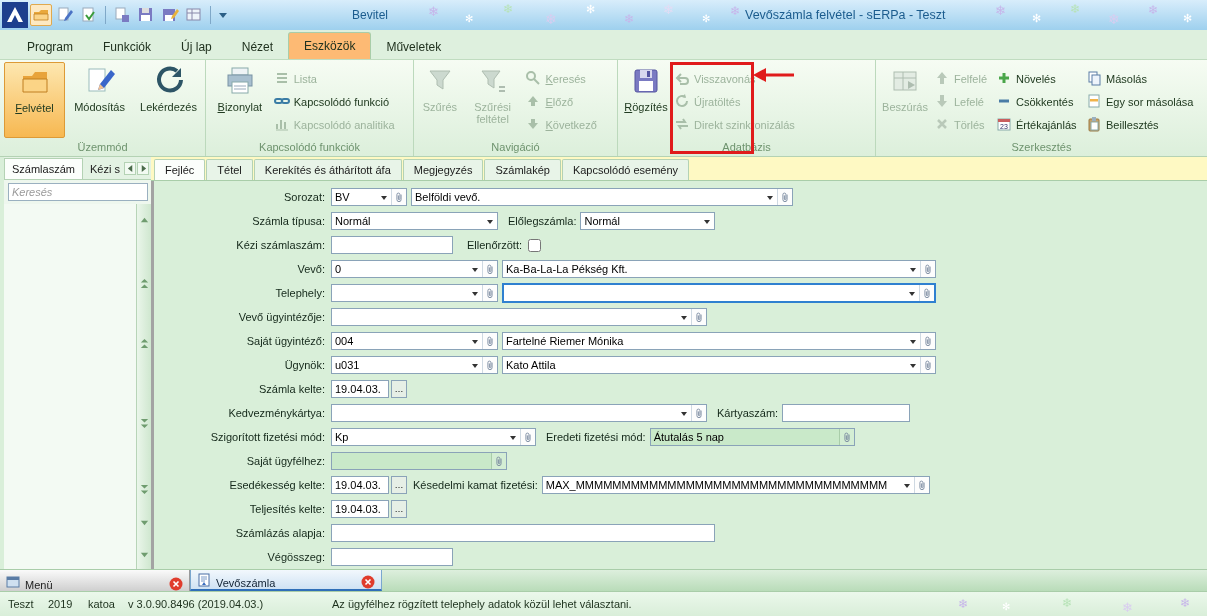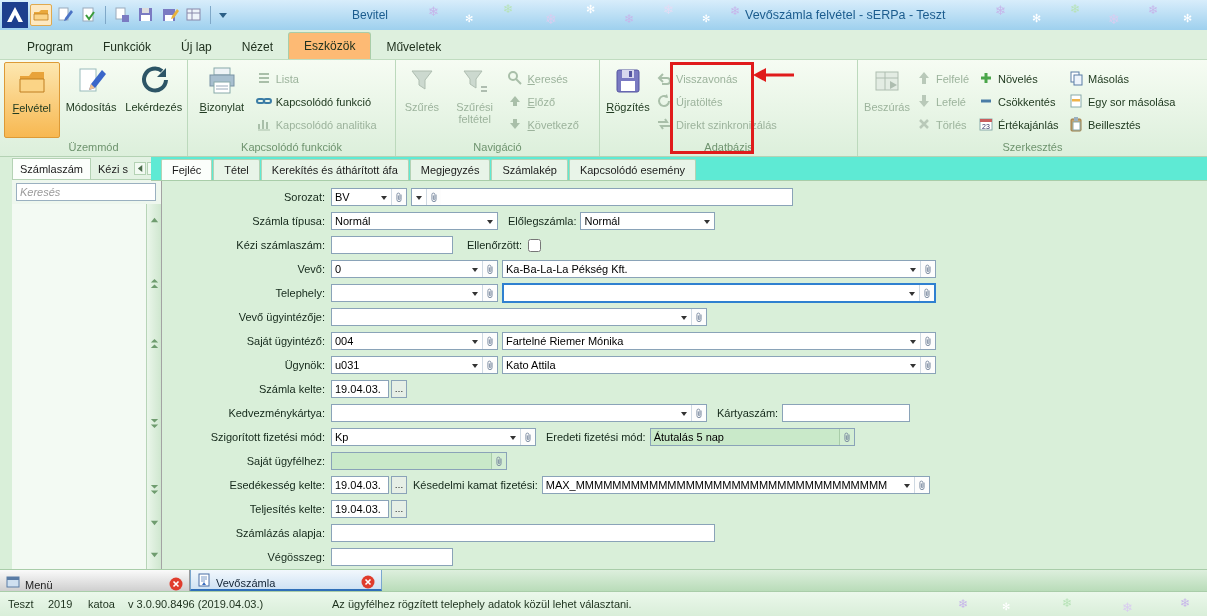--- a/index.html
+++ b/index.html
@@ -43,36 +43,36 @@
   .smallitem.disabled .slabel{color:#9cb39c}
   .i32{width:32px;height:32px}
   .i16{width:16px;height:16px;flex:0 0 16px}
   .accel::first-letter{text-decoration:underline}
 
   
   .red-box{position:absolute;left:670px;top:62px;width:84px;height:92px;border:3px solid #e01b1b;pointer-events:none}
   .red-arrow{position:absolute;left:752px;top:67px;pointer-events:none}
 
   
-  .leftpanel{position:absolute;left:12px;top:157px;width:150px;height:412px;background:#eef7ee;border-right:1px solid #a3a3a3;display:flex;flex-direction:column}
+  .leftpanel{position:absolute;left:4px;top:157px;width:150px;height:412px;background:#eef7ee;border-right:3px solid #a3a3a3;display:flex;flex-direction:column}
   .lp-tabs{height:23px;display:flex;align-items:flex-end;background:#e3f2e3;border-bottom:1px solid #b4d2b4}
   .lp-tab{padding:4px 7px 4px;font-size:11px;white-space:nowrap;overflow:hidden}
   .lp-tab.active{background:#fbfefb;border:1px solid #b4d2b4;border-bottom:none}
   .lp-tab.trunc{max-width:38px}
   .lp-arrows{display:flex;gap:1px;margin-left:auto;padding:0 2px 4px 0}
   .lp-arrow{width:12px;height:13px;display:flex;align-items:center;justify-content:center;background:#f2faf2;border:1px solid #b4d2b4}
   .lp-search{margin:3px 4px;width:140px;height:18px;border:1px solid #9ab0c0;font-family:"Liberation Sans",sans-serif;font-size:11px;padding:0 3px}
   .lp-search::placeholder{font-style:italic;color:#9a9a9a}
   .lp-body{flex:1;position:relative;background:#f3faf3}
   .lp-scroll{position:absolute;right:0;top:0;bottom:0;width:15px;background:linear-gradient(to right,#eaf6ea,#cfe7cf);border-left:1px solid #b7d4b7}
   .sg{position:absolute;left:1px;width:13px;height:14px;display:flex;align-items:center;justify-content:center}
 
   
   .main{position:absolute;left:151px;top:157px;width:1056px;height:412px}
-  .ftabs{height:24px;display:flex;align-items:flex-end;border-bottom:1px solid #a9cda9;padding-left:10px;background:#5eead4}
+  .ftabs{height:24px;display:flex;align-items:flex-end;border-bottom:1px solid #a9cda9;padding-left:3px;background:#fef9c3}
   .ftab{padding:4px 10px 4px;background:#e8f4e8;border:1px solid #b4d2b4;border-bottom:none;margin-right:1px;border-radius:2px 2px 0 0;font-size:11px;white-space:nowrap}
   .ftab.active{background:#fbfefb}
   .formarea{padding-top:4px}
   .frow{display:flex;align-items:center;height:24px}
   .flabel{width:180px;text-align:right;padding-right:6px;color:#14281a;white-space:nowrap}
   .inlabel{margin-left:6px;margin-right:4px;color:#14281a;white-space:nowrap}
   .field{display:flex;align-items:center;height:18px;background:#fff;border:1px solid #8aa3b8;margin-right:4px}
   .field .ftxt{flex:1;padding:0 3px;font-size:11px;white-space:nowrap;overflow:hidden;color:#000}
   .field .dd{width:14px;height:100%;display:flex;align-items:center;justify-content:center}
   .field .dd::before{content:"";border:3.5px solid transparent;border-top:4.5px solid #333;margin-top:4px}
@@ -183,21 +183,21 @@
     <div class="mtab">Program</div>
     <div class="mtab">Funkciók</div>
     <div class="mtab">Új lap</div>
     <div class="mtab">Nézet</div>
     <div class="mtab active">Eszközök</div>
     <div class="mtab">Műveletek</div>
   </div>
 
   <div class="ribbon">
 
-    <div class="rgroup" style="width:188px">
+    <div class="rgroup" style="width:206px">
       <div class="rcontent">
         <div class="bigbtn orange" style="width:62px">
           <span><svg class="i32" viewBox="0 0 32 32">
                 <path d="M4 10h9l3-4h12v20H4z" fill="#e8a33b"></path>
                 <path d="M4 13h24v13H4z" fill="#fbd486" stroke="#c07f20"></path>
               </svg></span>
           <span class="blabel accel">Felvétel</span>
         </div>
         <div class="bigbtn" style="width:66px">
           <span><svg class="i32" viewBox="0 0 32 32">
@@ -497,20 +497,21 @@
         <div class="field" style="width:76px">
           <span class="ftxt">BV</span>
           <span class="dd"></span>
           <span class="clip">
               <svg width="10" height="13" viewBox="0 0 12 14">
                 <path d="M8.5 3.5v6a2.5 2.5 0 0 1-5 0v-6a1.8 1.8 0 0 1 3.6 0v5.4a.9.9 0 0 1-1.8 0V4.5" fill="none" stroke="#7a8aa0" stroke-width="1.1"></path>
               </svg>
             </span>
         </div>
         <div class="field" style="width:382px">
+          <span class="ftxt">Belföldi vevő.</span>
           <span class="dd"></span>
           <span class="clip">
               <svg width="10" height="13" viewBox="0 0 12 14">
                 <path d="M8.5 3.5v6a2.5 2.5 0 0 1-5 0v-6a1.8 1.8 0 0 1 3.6 0v5.4a.9.9 0 0 1-1.8 0V4.5" fill="none" stroke="#7a8aa0" stroke-width="1.1"></path>
               </svg>
             </span>
         </div>
       </div>
 
       <div class="frow">

